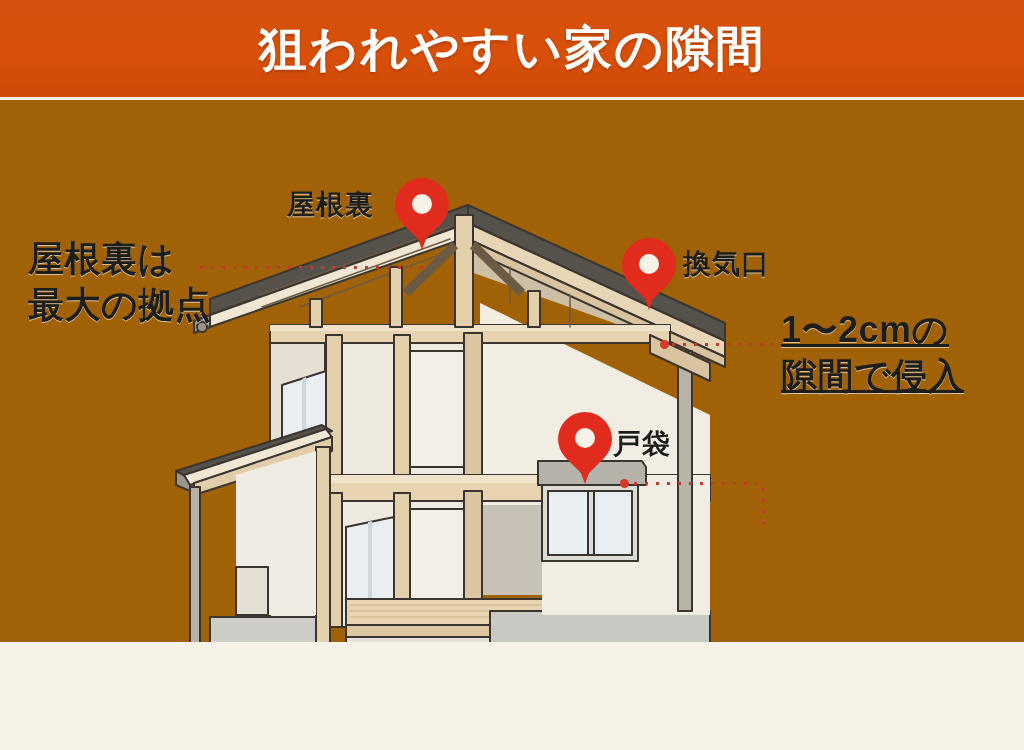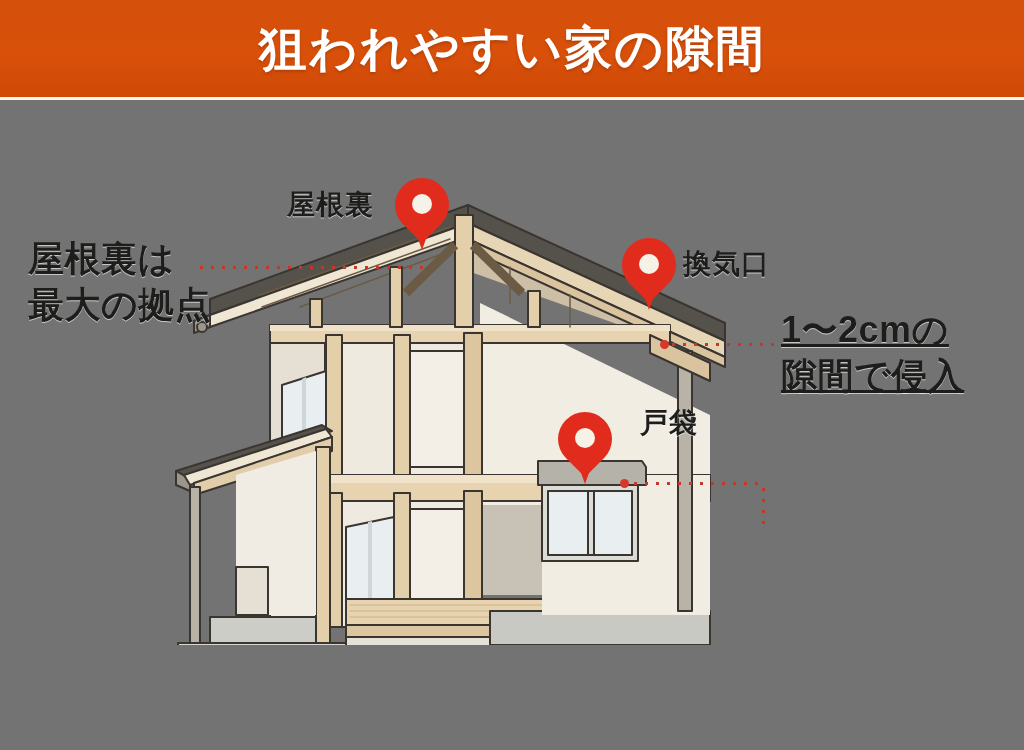--- a/index.html
+++ b/index.html
@@ -11,22 +11,22 @@
     width: 1024px;
     height: 750px;
     background: #f7f2e8;
     font-family: "Liberation Sans", "DejaVu Sans", sans-serif;
     overflow: hidden;
     position: relative;
   }
   #stage {
     position: relative;
     width: 1024px;
-    height: 750px;
-    background: #737373;
+    height: 642px;
+    background: #a16207;
     overflow: hidden;
   }
 
   
   #banner {
     position: absolute;
     left: 0;
     top: 0;
     width: 1024px;
     height: 97px;
@@ -302,20 +302,20 @@
   </div>
 
   <div class="pin" style="left:558px; top:412px;">
     <div class="pin-tip"></div>
     <div class="pin-body"></div>
     <div class="pin-hole"></div>
   </div>
 
   <div class="pin-label" style="left:287px; top:186px;">屋根裏</div>
   <div class="pin-label" style="left:683px; top:245px;">換気口</div>
-  <div class="pin-label" style="left:613px; top:404px;margin-left:27px;">戸袋</div>
+  <div class="pin-label" style="left:613px; top:425px;">戸袋</div>
 
   <div class="anno" style="left:28px; top:236px;">屋根裏は
 最大の拠点</div>
   <div class="anno" style="left:781px; top:307px;text-decoration:underline;">1〜2cmの
 隙間で侵入</div>
 
 </div>
 
 </body></html>

